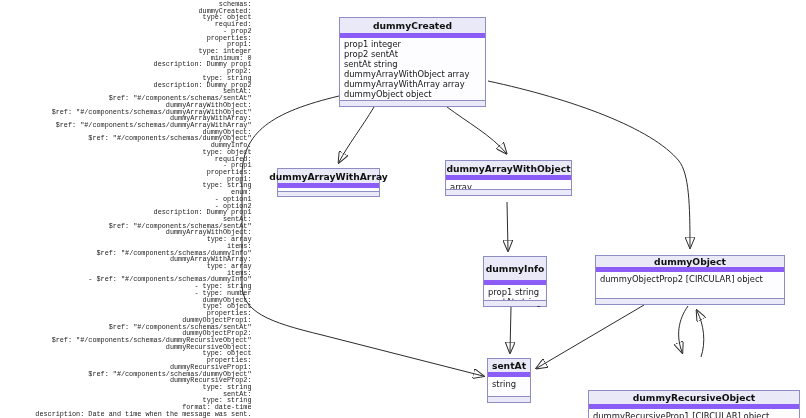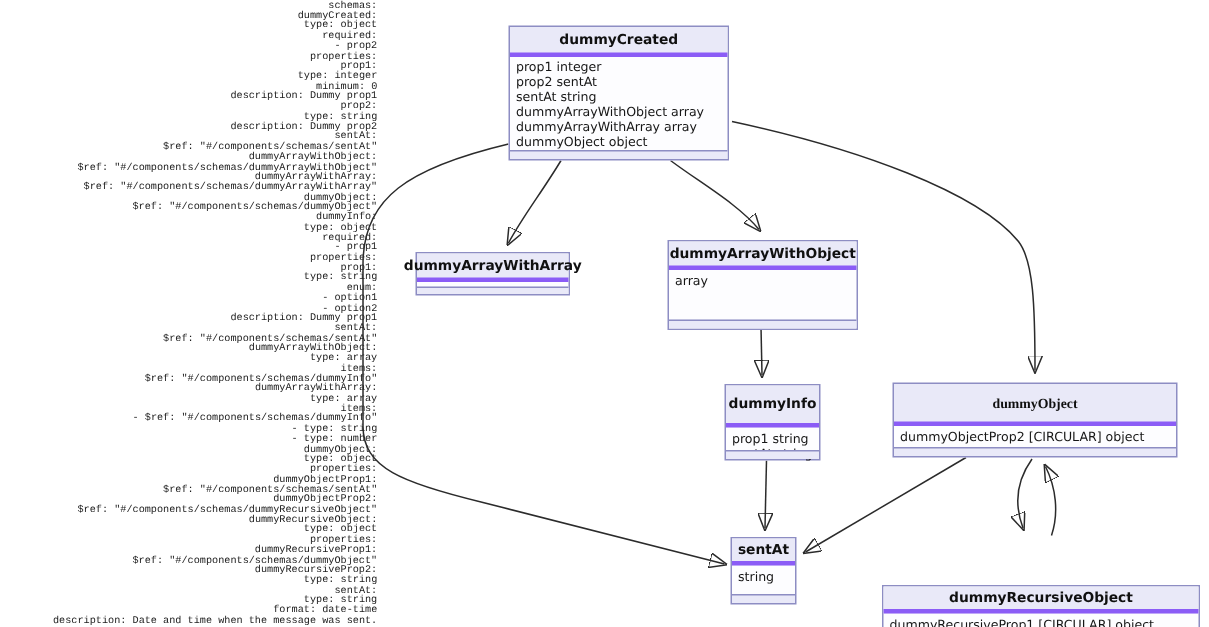--- a/index.html
+++ b/index.html
@@ -15,21 +15,21 @@
     text-align:right;
   }
   .edges{position:absolute;left:0;top:0;pointer-events:none;}
   .edges path{fill:none;stroke:#2b2b2b;stroke-width:1;}
   .node{
     position:absolute;box-sizing:border-box;
     border:1px solid #8d8dc3;background:#fdfdff;
     color:#101010;
   }
   .node-title{
-    box-sizing:border-box;background:#e9e9f8;border-bottom:3px solid #8b5cf6;
+    box-sizing:border-box;background:#e9e9f8;border-bottom:5px solid #8b5cf6;
     font-weight:bold;font-size:9.2px;text-align:center;
     display:flex;align-items:center;justify-content:center;
     white-space:nowrap;overflow:visible;
   }
   .node-body{
     padding:2px 4px 0 4px;font-size:8.4px;line-height:10.2px;
     white-space:nowrap;color:#161616;
   }
   .node-strip{
     position:absolute;left:0;right:0;bottom:0;
@@ -130,39 +130,39 @@
     <div>dummyObject object</div>
   </div>
   <div class="node-strip" style="height:5px;"></div>
 </div>
 
 <div class="node" style="left:277px;top:168px;width:103px;height:29px;">
   <div class="node-title" style="height:19px;">dummyArrayWithArray</div>
   <div class="node-strip" style="height:4px;"></div>
 </div>
 
-<div class="node" style="left:445px;top:160px;width:127px;height:60px;">
+<div class="node" style="left:445px;top:160px;width:127px;height:36px;">
   <div class="node-title" style="height:19px;">dummyArrayWithObject</div>
   <div class="node-body">
     <div>array</div>
   </div>
   <div class="node-strip" style="height:5px;"></div>
 </div>
 
 <div class="node" style="left:483px;top:256px;width:64px;height:51px;">
   <div class="node-title" style="height:28px;">dummyInfo</div>
   <div class="node-body">
     <div>prop1 string</div>
     <div>sentAt string</div>
   </div>
   <div class="node-strip" style="height:5px;"></div>
 </div>
 
 <div class="node" style="left:595px;top:255px;width:190px;height:50px;">
-  <div class="node-title" style="height:28px;font-family:Liberation Serif, serif;">dummyObject</div>
+  <div class="node-title" style="height:16px;">dummyObject</div>
   <div class="node-body">
     <div>dummyObjectProp2 [CIRCULAR] object</div>
   </div>
   <div class="node-strip" style="height:5px;"></div>
 </div>
 
 <div class="node" style="left:487px;top:358px;width:44px;height:45px;">
   <div class="node-title" style="height:18px;">sentAt</div>
   <div class="node-body">
     <div>string</div>

